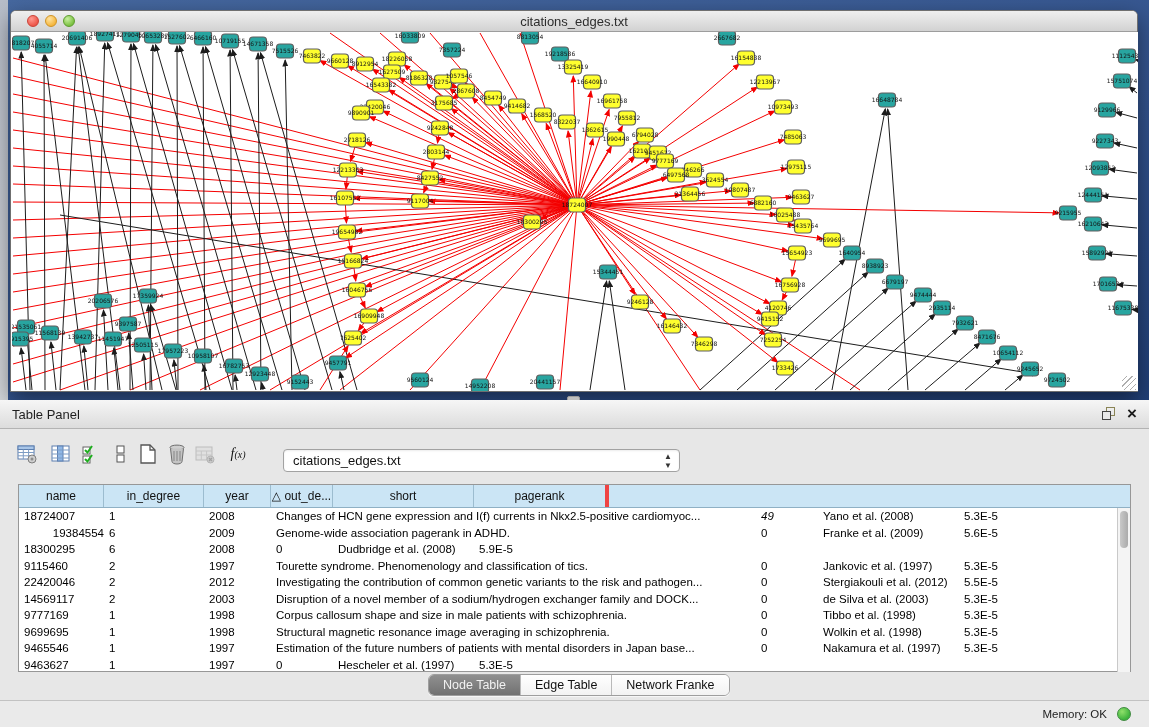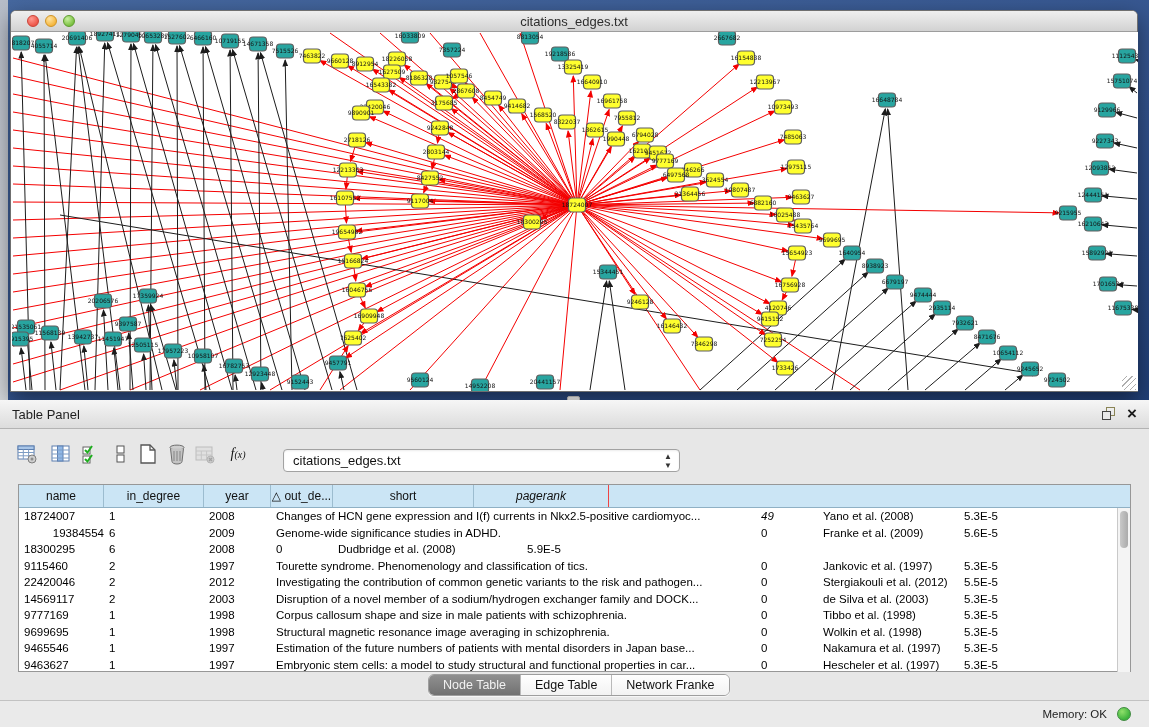--- a/index.html
+++ b/index.html
@@ -52,21 +52,21 @@
     border:1px solid #a2a2a2; border-radius:4px; font-size:13px; color:#111;
     line-height:21px; padding-left:9px; box-shadow:inset 0 1px 2px rgba(0,0,0,.08); }
   #dd .arrows { position:absolute; right:7px; top:2px; font-size:8px; color:#333; line-height:9px; text-align:center; }
 
   
   #tbl { position:absolute; left:18px; top:84px; width:1113px; height:188px;
     background:#fff; border:1px solid #979797; }
   #tbl-head { display:flex; height:23px; background:#cbe5f5; border-bottom:1px solid #8fb0c4; }
   .hcell { height:22px; line-height:22px; text-align:center; font-size:12px; color:#111;
     border-right:1px solid #9cbccf; overflow:hidden; white-space:nowrap; flex:0 0 auto; }
-  .hcell:last-child { border-right:1px solid #ef4444;font-style:italic; }
+  .hcell:last-child { border-right:4px solid #ef4444; }
   #tbl-body { position:absolute; left:0; top:23px; width:1099px; height:164px; overflow:hidden; }
   .trow { display:flex; height:16.5px; }
   .tcell { flex:0 0 auto; font-size:11.5px; line-height:16px; color:#000;
     padding-left:5px; overflow:hidden; white-space:nowrap; }
   #vscroll { position:absolute; right:0; top:23px; width:13px; height:164px;
     background:#f4f4f4; border-left:1px solid #c9c9c9; }
   #vthumb { position:absolute; left:2px; top:3px; width:8px; height:37px;
     background:linear-gradient(90deg,#c9c9c9,#ababab); border-radius:4px; }
 
   
@@ -626,32 +626,32 @@
             <div class="tcell" style="width: 67px;">2008</div>
             <div class="tcell" style="width: 485px;">Changes of HCN gene expression and I(f) currents in Nkx2.5-positive cardiomyoc...</div>
             <div class="tcell" style="width: 62px; font-style: italic;">49</div>
             <div class="tcell" style="width: 141px;">Yano et al. (2008)</div>
             <div class="tcell" style="width: 135px;">5.3E-5</div>
           </div>
           <div class="trow">
             <div class="tcell" style="width: 85px; text-align: right;">19384554</div>
             <div class="tcell" style="width: 100px;">6</div>
             <div class="tcell" style="width: 67px;">2009</div>
-            <div class="tcell" style="width: 485px;">Genome-wide significance studies in ADHD.</div>
+            <div class="tcell" style="width: 485px;">Genome-wide association pagerank in ADHD.</div>
             <div class="tcell" style="width: 62px;">0</div>
             <div class="tcell" style="width: 141px;">Franke et al. (2009)</div>
             <div class="tcell" style="width: 135px;">5.6E-5</div>
           </div>
           <div class="trow">
             <div class="tcell" style="width: 85px;">18300295</div>
             <div class="tcell" style="width: 100px;">6</div>
             <div class="tcell" style="width: 67px;">2008</div>
             <div class="tcell" style="width: 62px;">0</div>
             <div class="tcell" style="width: 141px;">Dudbridge et al. (2008)</div>
-            <div class="tcell" style="width: 135px; text-align: center;">5.9E-5</div>
+            <div class="tcell" style="width: 135px;">5.9E-5</div>
           </div>
           <div class="trow">
             <div class="tcell" style="width: 85px;">9115460</div>
             <div class="tcell" style="width: 100px;">2</div>
             <div class="tcell" style="width: 67px;">1997</div>
             <div class="tcell" style="width: 485px;">Tourette syndrome. Phenomenology and classification of tics.</div>
             <div class="tcell" style="width: 62px;">0</div>
             <div class="tcell" style="width: 141px;">Jankovic et al. (1997)</div>
             <div class="tcell" style="width: 135px;">5.3E-5</div>
           </div>
@@ -697,21 +697,20 @@
             <div class="tcell" style="width: 67px;">1997</div>
             <div class="tcell" style="width: 485px;">Estimation of the future numbers of patients with mental disorders in Japan base...</div>
             <div class="tcell" style="width: 62px;">0</div>
             <div class="tcell" style="width: 141px;">Nakamura et al. (1997)</div>
             <div class="tcell" style="width: 135px;">5.3E-5</div>
           </div>
           <div class="trow">
             <div class="tcell" style="width: 85px;">9463627</div>
             <div class="tcell" style="width: 100px;">1</div>
             <div class="tcell" style="width: 67px;">1997</div>
-            <div class="tcell" style="width: 485px;">Embryonic stem cells: a model to study structural and functional properties in car...</div>
             <div class="tcell" style="width: 62px;">0</div>
             <div class="tcell" style="width: 141px;">Hescheler et al. (1997)</div>
             <div class="tcell" style="width: 135px;">5.3E-5</div>
           </div>
         </div>
       <div id="vscroll">
         <div id="vthumb"></div>
       </div>
     </div>
 

